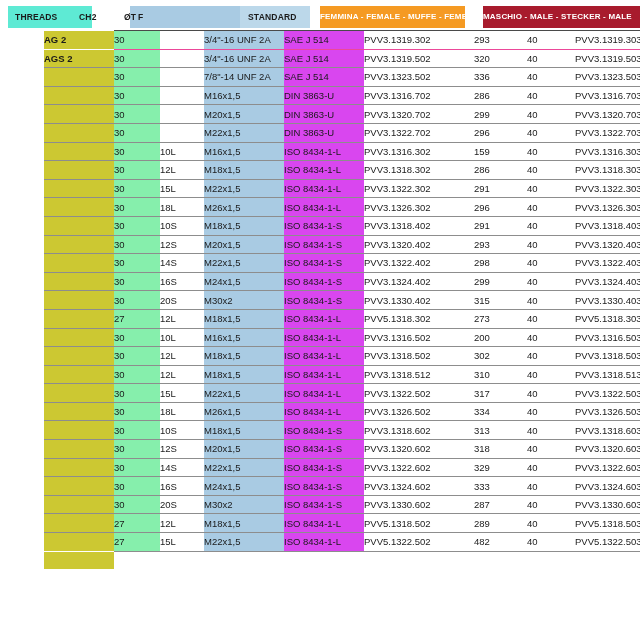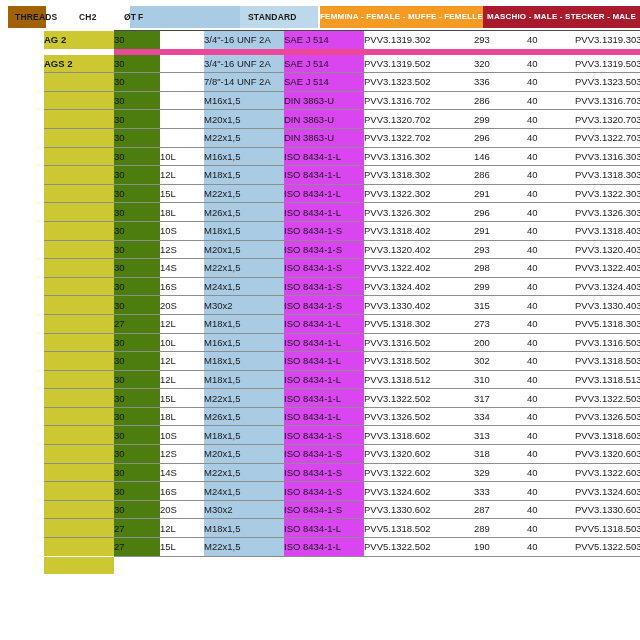--- a/index.html
+++ b/index.html
@@ -34,22 +34,22 @@
     height: 22px;
     line-height: 22px;
     font-size: 8.5px;
     font-weight: bold;
     letter-spacing: .2px;
     white-space: nowrap;
     box-sizing: border-box;
   }
   .h-threads {
     left: 8px;
-    width: 38px;
-    background: #a16207;
+    width: 84px;
+    background: #5eead4;
     color: #1a1a1a;
     padding-left: 7px;
   }
   .h-ch2 {
     left: 77px;
     width: 40px;
     background: transparent;
     color: #1a1a1a;
     padding-left: 2px;
   }
@@ -62,39 +62,38 @@
   }
   .h-f {
     left: 130px;
     width: 110px;
     background: #a9cbe3;
     color: #1a1a1a;
     padding-left: 8px;
   }
   .h-standard {
     left: 240px;
-    width: 78px;
+    width: 70px;
     background: #bcd8ea;
     color: #1a1a1a;
     padding-left: 8px;
   }
   .h-female {
     left: 320px;
-    width: 163px;
+    width: 145px;
     background: #f59a23;
     color: #ffffff;
     text-align: center;
     font-size: 8px;
   }
   .h-male {
     left: 483px;
     width: 157px;
     background: #a81b2d;
     color: #ffffff;
-    text-align: center;
     font-size: 8px;
   }
   
   .h-ot { z-index: 3; }
 
   
   table.spec {
     border-collapse: collapse;
     table-layout: fixed;
     width: 640px;
@@ -123,21 +122,21 @@
   col.c-mpn      { width: 109px; }
 
   
   .t-threads {
     background: #ccc832;
     font-weight: bold;
     padding-left: 8px;
     border-top-color: transparent;
   }
   .t-ch2 {
-    background: #4d7c0f;
+    background: #86efac;
     padding-left: 9px;
   }
   .t-ot {
     background: #ffffff;
     padding-left: 9px;
     font-size: 9px;
   }
   .t-f {
     background: #a9cbe3;
     padding-left: 8px;
@@ -151,21 +150,21 @@
   .t-pn {
     background: #ffffff;
     padding-left: 9px;
   }
   .t-num {
     background: #ffffff;
     padding-left: 8px;
   }
 
   
-  tr.group-start > td { border-top: 6px solid #ec4899; }
+  tr.group-start > td { border-top: 1px solid #ec4899; }
   tr.group-start > td.t-threads { border-top-color: transparent; }
 
   
   tr.first-row > td { border-top: 1px solid #4a4a4a; }
   tr.first-row > td.t-threads { border-top-color: transparent; }
 
   
   tfoot td {
     height: 0;
     border-top: 1px solid #8d8d8d;
@@ -271,21 +270,21 @@
           <td class="t-num">40</td>
           <td class="t-pn">PVV3.1322.703</td>
         </tr>
         <tr>
           <td class="t-threads"></td>
           <td class="t-ch2">30</td>
           <td class="t-ot">10L</td>
           <td class="t-f">M16x1,5</td>
           <td class="t-standard">ISO 8434-1-L</td>
           <td class="t-pn">PVV3.1316.302</td>
-          <td class="t-num">146</td>
+          <td class="t-num">159</td>
           <td class="t-num">40</td>
           <td class="t-pn">PVV3.1316.303</td>
         </tr>
         <tr>
           <td class="t-threads"></td>
           <td class="t-ch2">30</td>
           <td class="t-ot">12L</td>
           <td class="t-f">M18x1,5</td>
           <td class="t-standard">ISO 8434-1-L</td>
           <td class="t-pn">PVV3.1318.302</td>
@@ -502,21 +501,21 @@
           <td class="t-num">40</td>
           <td class="t-pn">PVV5.1318.503</td>
         </tr>
         <tr>
           <td class="t-threads"></td>
           <td class="t-ch2">27</td>
           <td class="t-ot">15L</td>
           <td class="t-f">M22x1,5</td>
           <td class="t-standard">ISO 8434-1-L</td>
           <td class="t-pn">PVV5.1322.502</td>
-          <td class="t-num">190</td>
+          <td class="t-num">482</td>
           <td class="t-num">40</td>
           <td class="t-pn">PVV5.1322.503</td>
         </tr>
       </tbody>
     <tfoot>
       <tr>
         <td class="foot-yellow"></td>
         <td colspan="9"></td>
       </tr>
     </tfoot>

